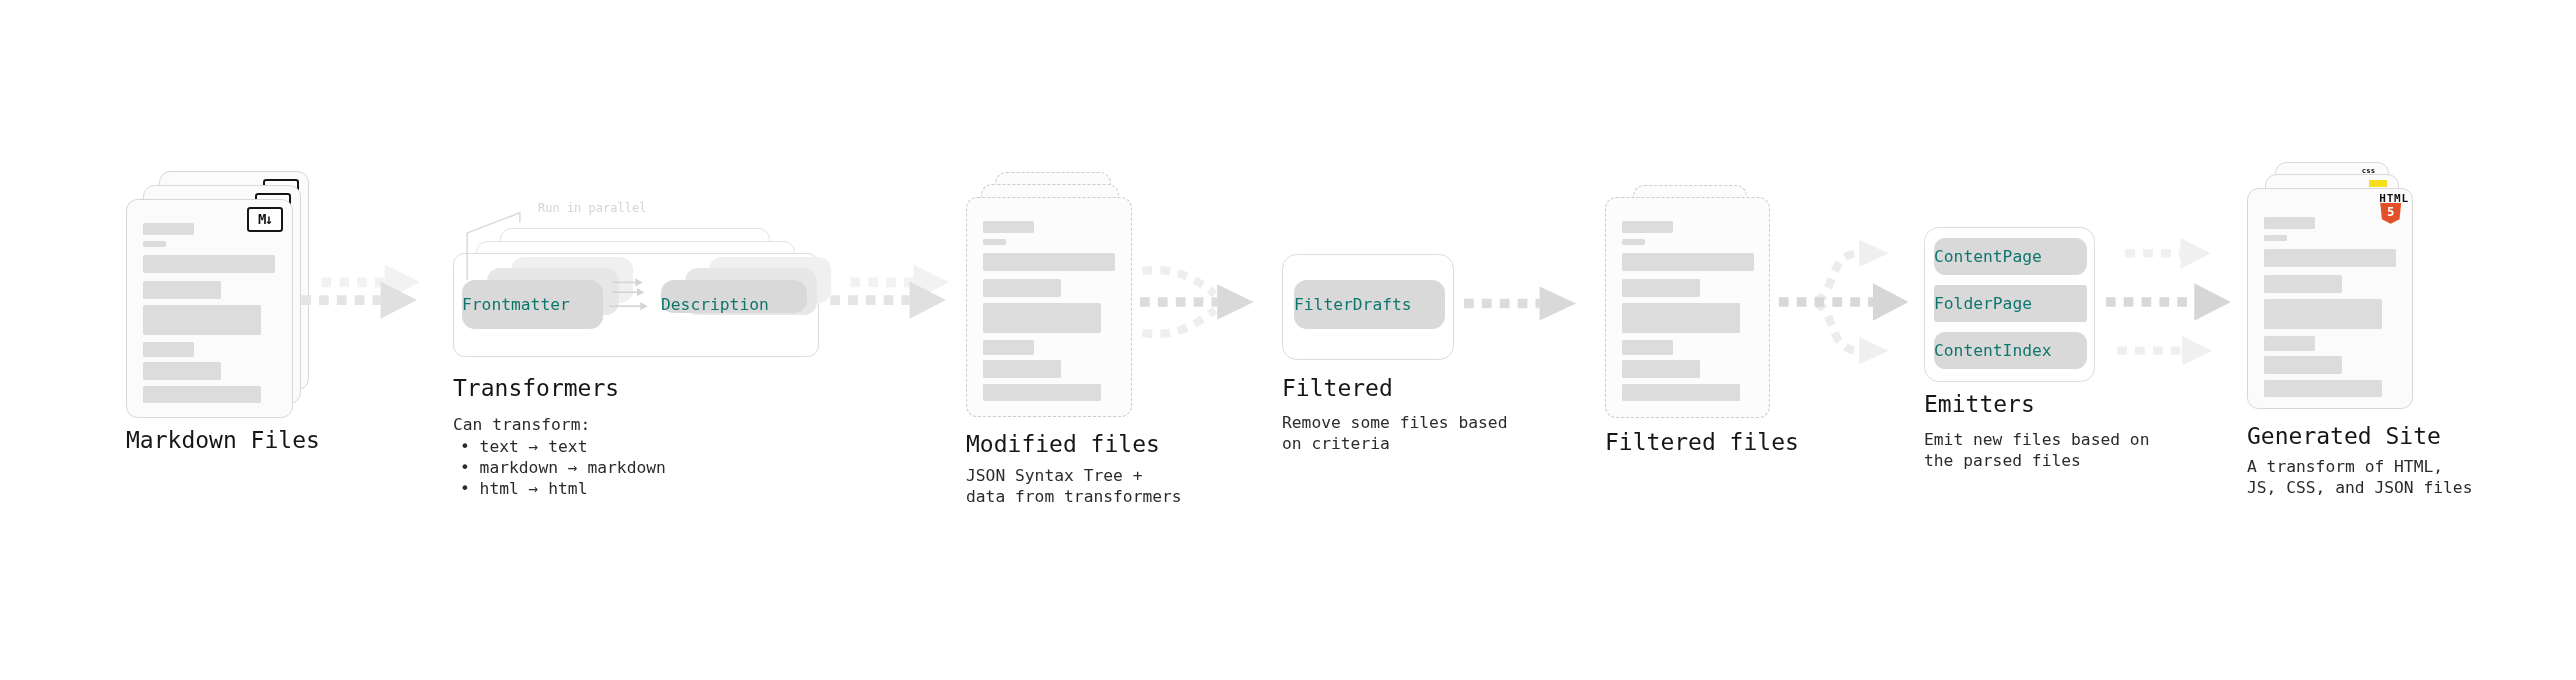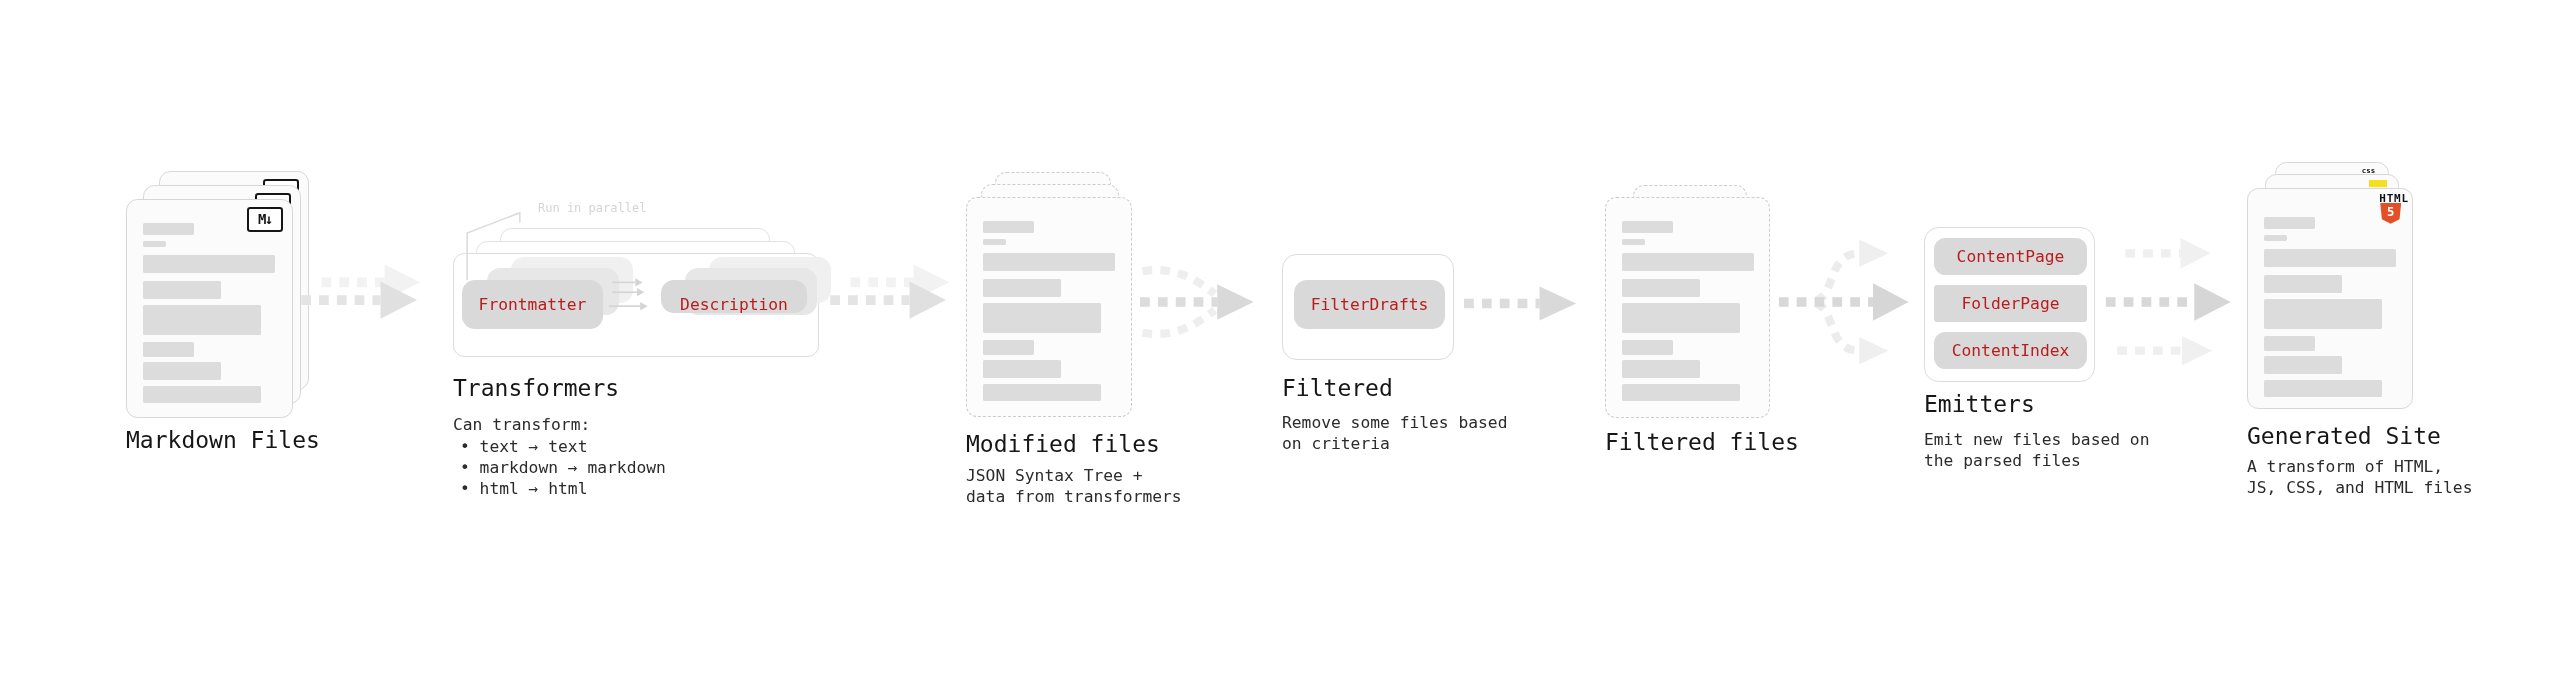--- a/index.html
+++ b/index.html
@@ -21,21 +21,21 @@
   .b7{width:78px;height:18px;margin-top:4.9px;}
   .b8{width:118px;height:17px;margin-top:5.7px;}
 
   .md-badge{position:absolute;top:7.3px;right:9px;width:32.5px;height:21px;border:2.4px solid #151515;border-radius:3.3px;background:#ffffff;color:#151515;font-size:14px;font-weight:bold;line-height:20.3px;text-align:center;letter-spacing:-1.6px;}
 
   
   .tcard{position:absolute;background:#ffffff;border:1.6px solid #e2e2e2;border-radius:11.4px;box-sizing:border-box;}
   .tcard.front{border-color:#dcdcdc;}
   .holder{position:absolute;background:#ffffff;border:1.6px solid #dcdcdc;border-radius:14.6px;box-sizing:border-box;}
 
-  .pill{position:absolute;background:#d9d9d9;border-radius:13px;color:#b91c1c;font-size:16.3px;text-align:center;box-sizing:border-box;}
+  .pill{position:absolute;background:#d9d9d9;border-radius:13px;color:#0f766e;font-size:16.3px;text-align:left;box-sizing:border-box;}
   .ghost{position:absolute;border-radius:13px;}
 
   .stage-heading{position:absolute;color:#161616;font-size:23px;font-weight:500;white-space:nowrap;}
   .stage-desc{position:absolute;color:#2b2b2b;font-size:16.3px;line-height:21px;white-space:pre;}
   .note{position:absolute;color:#d4d4d4;font-size:12px;white-space:nowrap;}
 
   
   .css-badge{position:absolute;top:4.1px;right:9.8px;width:19.5px;height:10.6px;border-bottom:2.4px solid #2965f1;color:#111;font-size:7.3px;font-weight:bold;line-height:7.3px;text-align:center;letter-spacing:0;}
   .js-badge{position:absolute;top:4.9px;right:10.6px;width:18px;height:7.3px;background:#f7df1e;}
   .html-badge{position:absolute;top:5.7px;right:9.8px;width:23px;text-align:center;}
@@ -208,16 +208,16 @@
         <i class="b3"></i>
         <i class="b4"></i>
         <i class="b5"></i>
         <i class="b6"></i>
         <i class="b7"></i>
         <i class="b8"></i>
       </div>
   </div>
   <div class="stage-heading" style="left:2247px;top:423px">Generated Site</div>
   <div class="stage-desc" style="left:2247px;top:456px">A transform of HTML,</div>
-  <div class="stage-desc" style="left:2247px;top:477px">JS, CSS, and HTML files</div>
+  <div class="stage-desc" style="left:2247px;top:477px">JS, CSS, and JSON files</div>
 
 </div>
 
 
 </body></html>

